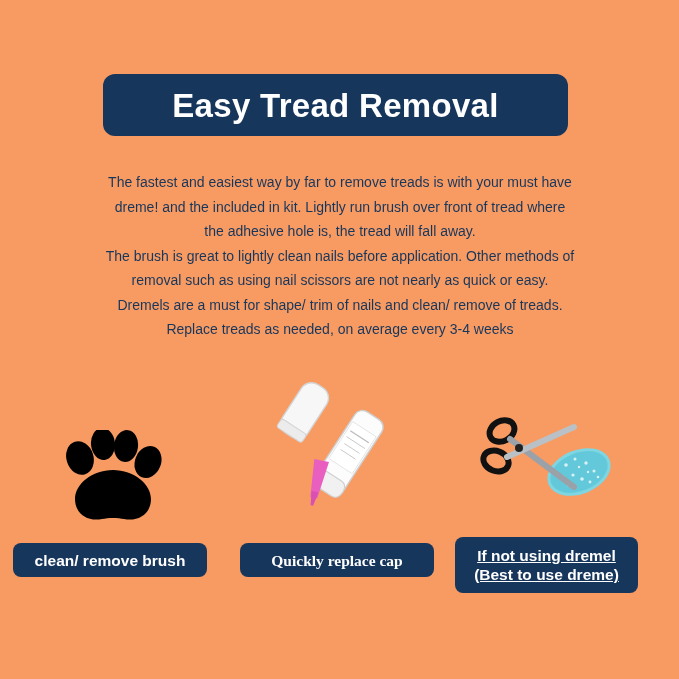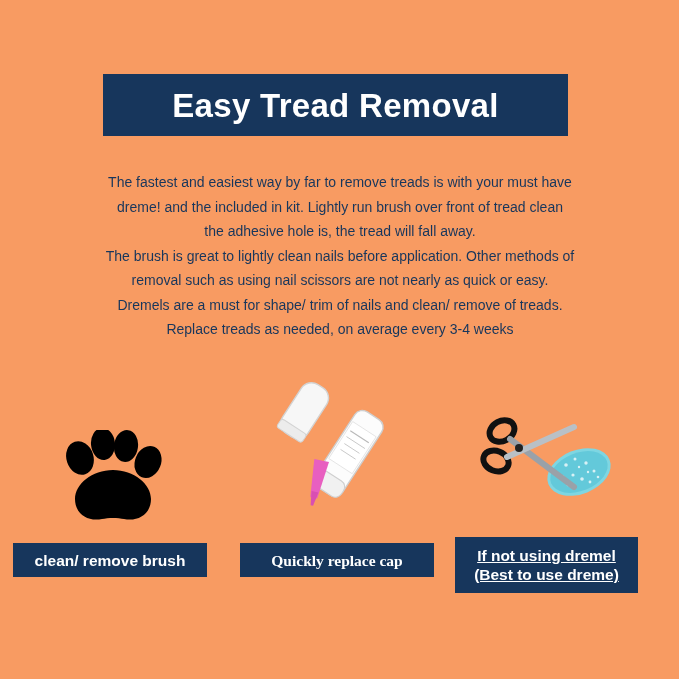--- a/index.html
+++ b/index.html
@@ -20,21 +20,21 @@
   }
 
   
   .title-banner {
     position: absolute;
     left: 103px;
     top: 74px;
     width: 465px;
     height: 62px;
     background: #17365c;
-    border-radius: 0;
+    border-radius: 12px;
     display: flex;
     align-items: center;
     justify-content: center;
   }
   .title-text {
     color: #ffffff;
     font-size: 33px;
     font-weight: bold;
     letter-spacing: 0.3px;
     line-height: 1;
@@ -57,21 +57,21 @@
     margin: 0;
   }
   .para-gap {
     margin-top: 0px;
   }
 
   
   .chip {
     position: absolute;
     background: #17365c;
-    border-radius: 0;
+    border-radius: 8px;
     color: #ffffff;
     font-size: 15.5px;
     font-weight: bold;
     display: flex;
     align-items: center;
     justify-content: center;
     text-align: center;
     line-height: 19px;
     padding: 0 10px;
     box-sizing: border-box;
@@ -130,21 +130,21 @@
 <body>
 
 <div class="page">
 
   <div class="title-banner">
     <div class="title-text">Easy Tread Removal</div>
   </div>
 
   <div class="body-copy">
     <p>The fastest and easiest way by far to remove treads is with your must have</p>
-    <p>dreme! and the included in kit. Lightly run brush over front of tread clean</p>
+    <p>dreme! and the included in kit. Lightly run brush over front of tread where</p>
     <p>the adhesive hole is, the tread will fall away.</p>
     <p class="para-gap">The brush is great to lightly clean nails before application. Other methods of</p>
     <p>removal such as using nail scissors are not nearly as quick or easy.</p>
     <p class="para-gap">Dremels are a must for shape/ trim of nails and clean/ remove of treads.</p>
     <p class="para-gap">Replace treads as needed, on average every 3-4 weeks</p>
   </div>
 
   <div class="art paw">
     <svg viewBox="0 0 110 95" width="110" height="95" xmlns="http://www.w3.org/2000/svg">
       <ellipse cx="22" cy="28" rx="13.5" ry="17" fill="#000000" transform="rotate(-18 22 28)"></ellipse>

